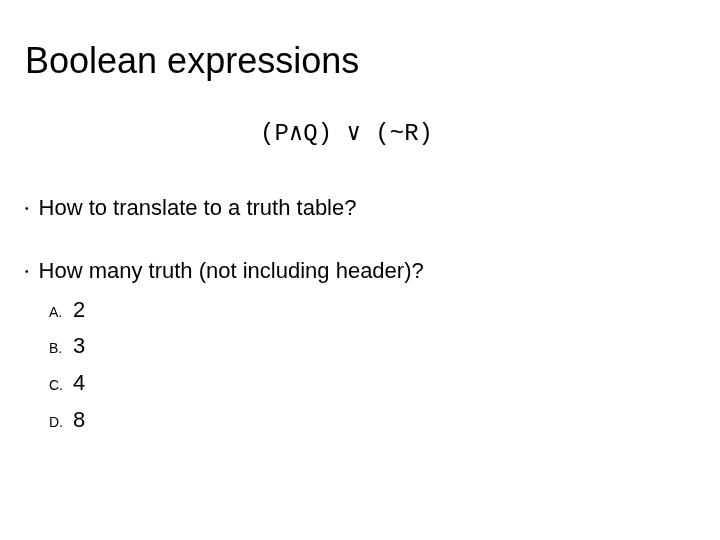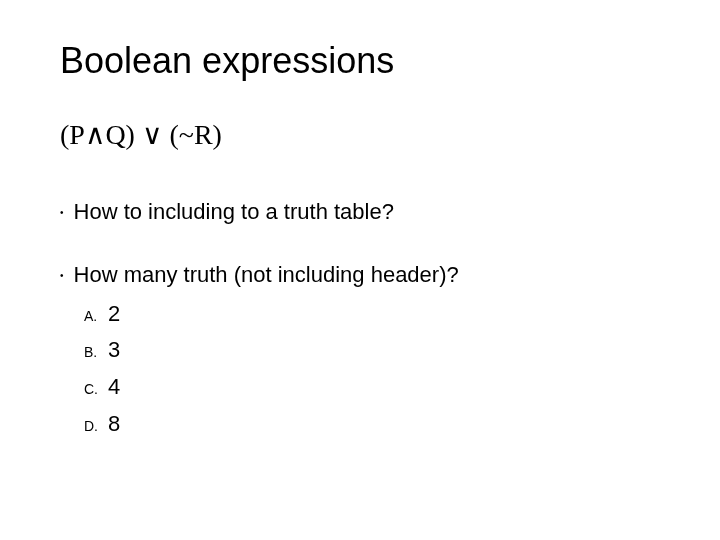--- a/index.html
+++ b/index.html
@@ -10,33 +10,34 @@
     background: #ffffff;
     font-family: Arial, Helvetica, sans-serif;
     color: #000;
     overflow: hidden;
   }
   .slide {
     width: 708px;
     height: 540px;
     position: relative;
     box-sizing: border-box;
-    padding: 40px 40px 0 60px;
+    padding: 40px 40px 0 25px;
   }
   .title {
     font-size: 36px;
     font-family: Arial, Helvetica, sans-serif;
     color: #000;
     margin: 0 0 28px 0;
     font-weight: 400;
     letter-spacing: 0px;
   }
   .expr {
-    font-size: 28px;
-    font-family: Liberation Serif, serif;
+    text-align: center;
+    font-size: 24px;
+    font-family: Liberation Mono, monospace;
     margin: 36px 0 46px 0;
   }
   .body {
     font-size: 22px;
     line-height: 1.4;
   }
   .bullet {
     display: flex;
     align-items: baseline;
     margin-bottom: 32px;
@@ -72,21 +73,21 @@
 <div class="slide">
 
   <h1 class="title">Boolean expressions</h1>
 
   <div class="expr">(P∧Q) ∨ (~R)</div>
 
   <div class="body">
 
     <div class="bullet">
       <span class="dot">•</span>
-      <span>How to including to a truth table?</span>
+      <span>How to translate to a truth table?</span>
     </div>
 
     <div class="bullet">
       <span class="dot">•</span>
       <span>How many truth (not including header)?</span>
     </div>
 
     <div class="options">
       <div class="opt">
         <span class="letter">A.</span>

